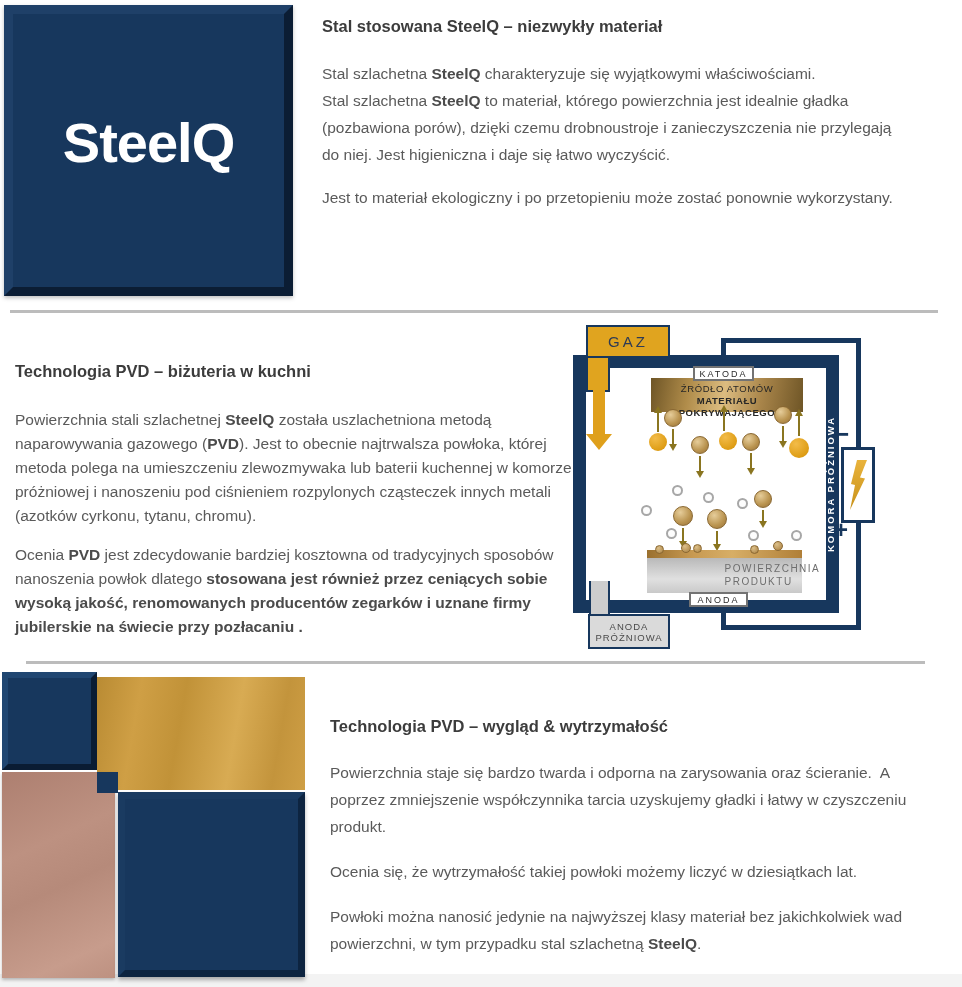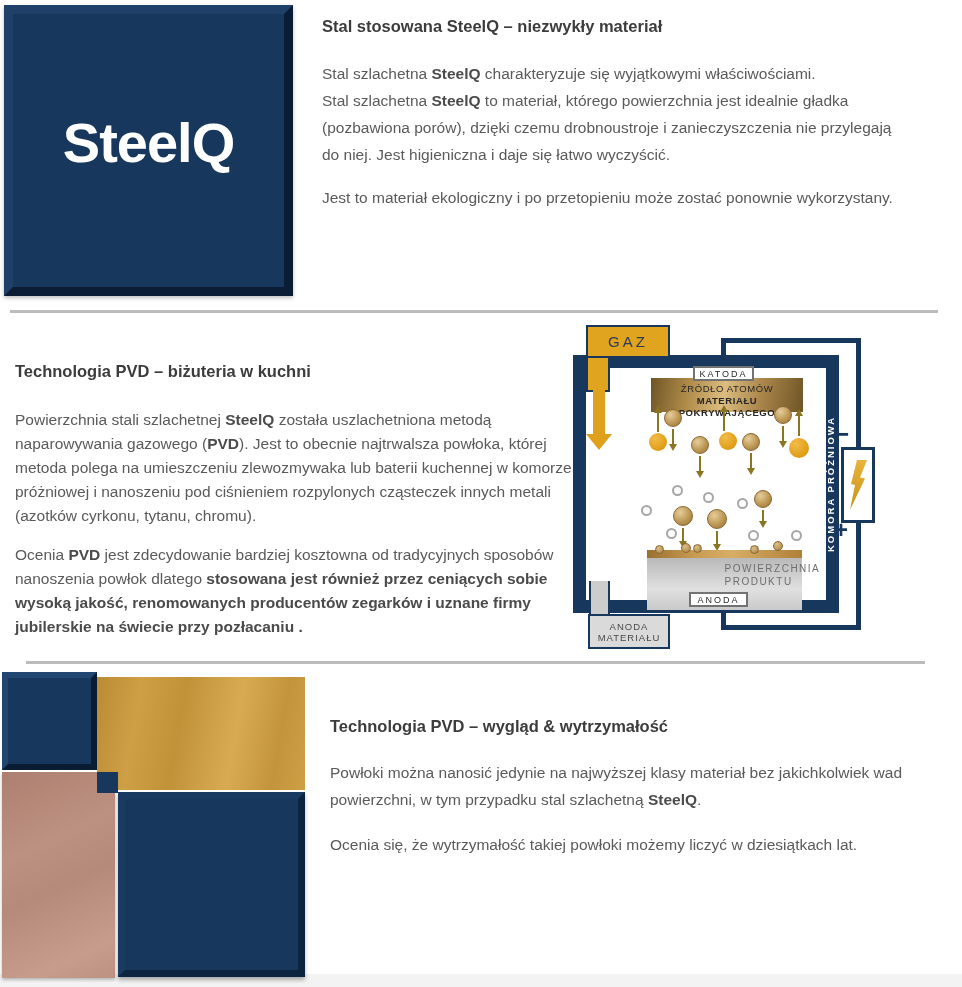--- a/index.html
+++ b/index.html
@@ -62,21 +62,21 @@
   .gold-c{border-radius:50%;width:18px;height:18px;background:radial-gradient(circle at 35% 30%,#f3bc49,#de9d15 70%,#c98c10);}
   .bronze-c{border-radius:50%;width:18px;height:18px;border:1px solid #8a6832;background:radial-gradient(circle at 35% 30%,#e6cd9a,#b9934f 60%,#97713a);}
   .big{width:20px;height:20px;}
   .gray-c{width:11px;height:11px;border-radius:50%;background:#fdfdfd;border:2px solid #a7a7a7;}
   .arr{width:2px;background:#8a7520;}
   .arr.down::after{content:"";position:absolute;left:-3.5px;bottom:-6px;border-left:4.5px solid transparent;border-right:4.5px solid transparent;border-top:7px solid #8a7520;}
   .arr.up::after{content:"";position:absolute;left:-3.5px;top:-6px;border-left:4.5px solid transparent;border-right:4.5px solid transparent;border-bottom:7px solid #8a7520;}
   .surface{left:77px;top:235px;width:155px;}
   .surface-strip{position:static;display:block;width:155px;height:8px;background:linear-gradient(90deg,#9a702f,#c89a52 30%,#d7ae66 55%,#b07f38);}
   .surface-body{
-    position:static;display:block;width:155px;height:52px;padding-top:4px;text-align:center;
+    position:static;display:block;width:155px;height:35px;padding-top:4px;text-align:center;
     font-size:10px;letter-spacing:1.5px;color:#6e6e6e;line-height:13px;
     background:linear-gradient(#b9b9b9,#e0e0e0 60%,#c9c9c9);
   }
   .bump{border-radius:50%;border:1px solid #8a6832;background:radial-gradient(circle at 35% 30%,#dcc08a,#a97f3f);}
   .pump-stub{left:19px;top:266px;width:21px;height:35px;background:#cdcdcd;border-left:2px solid #17375d;border-right:2px solid #17375d;}
   .pump-box{
     left:18px;top:299px;width:82px;height:35px;background:#dadada;border:2px solid #17375d;
     display:flex;flex-direction:column;align-items:center;justify-content:center;
     font-size:9.5px;letter-spacing:1px;color:#4a4a4a;line-height:11px;
   }
@@ -181,21 +181,21 @@
   <div class="bump" style="left:85px;top:230px;width:9px;height:9px;"></div>
   <div class="bump" style="left:111px;top:228px;width:10px;height:10px;"></div>
   <div class="bump" style="left:123px;top:229px;width:9px;height:9px;"></div>
   <div class="bump" style="left:180px;top:230px;width:9px;height:9px;"></div>
   <div class="bump" style="left:203px;top:226px;width:10px;height:10px;"></div>
   <div class="tag anoda">ANODA</div>
 
   <div class="pump-stub"></div>
   <div class="pump-box">
     <span style="position:static;">ANODA</span>
-    <span style="position:static;">MATERIAŁU</span>
+    <span style="position:static;">PRÓŻNIOWA</span>
   </div>
 
   <span class="pol minus">−</span>
   <div class="bolt-box">
     <div class="bolt"></div>
   </div>
   <span class="pol plus">+</span>
 </div>
 
 <div class="abs divider" style="left:26px;top:661px;width:899px;"></div>
@@ -205,15 +205,16 @@
 <div class="abs collage">
   <div class="tile-navy-tl"></div>
   <div class="tile-gold"></div>
   <div class="tile-copper"></div>
   <div class="tile-navy-sm"></div>
   <div class="tile-navy-big"></div>
 </div>
 
 <div class="abs txt sec3">
   <h2>Technologia PVD – wygląd &amp; wytrzymałość</h2>
+  <p><span>Powierzchnia staje się bardzo twarda i odporna na zarysowania oraz ścieranie.&nbsp; A poprzez zmniejszenie współczynnika tarcia uzyskujemy gładki i łatwy w czyszczeniu produkt.</span></p>
+  <p><span>Ocenia się, że wytrzymałość takiej powłoki możemy liczyć w dziesiątkach lat.</span></p>
   <p><span>Powłoki można nanosić jedynie na najwyższej klasy materiał bez jakichkolwiek wad powierzchni, w tym przypadku stal szlachetną </span><span class="b">SteelQ</span><span>.</span></p>
-  <p><span>Ocenia się, że wytrzymałość takiej powłoki możemy liczyć w dziesiątkach lat.</span></p>
 </div>
 
 </body></html>

